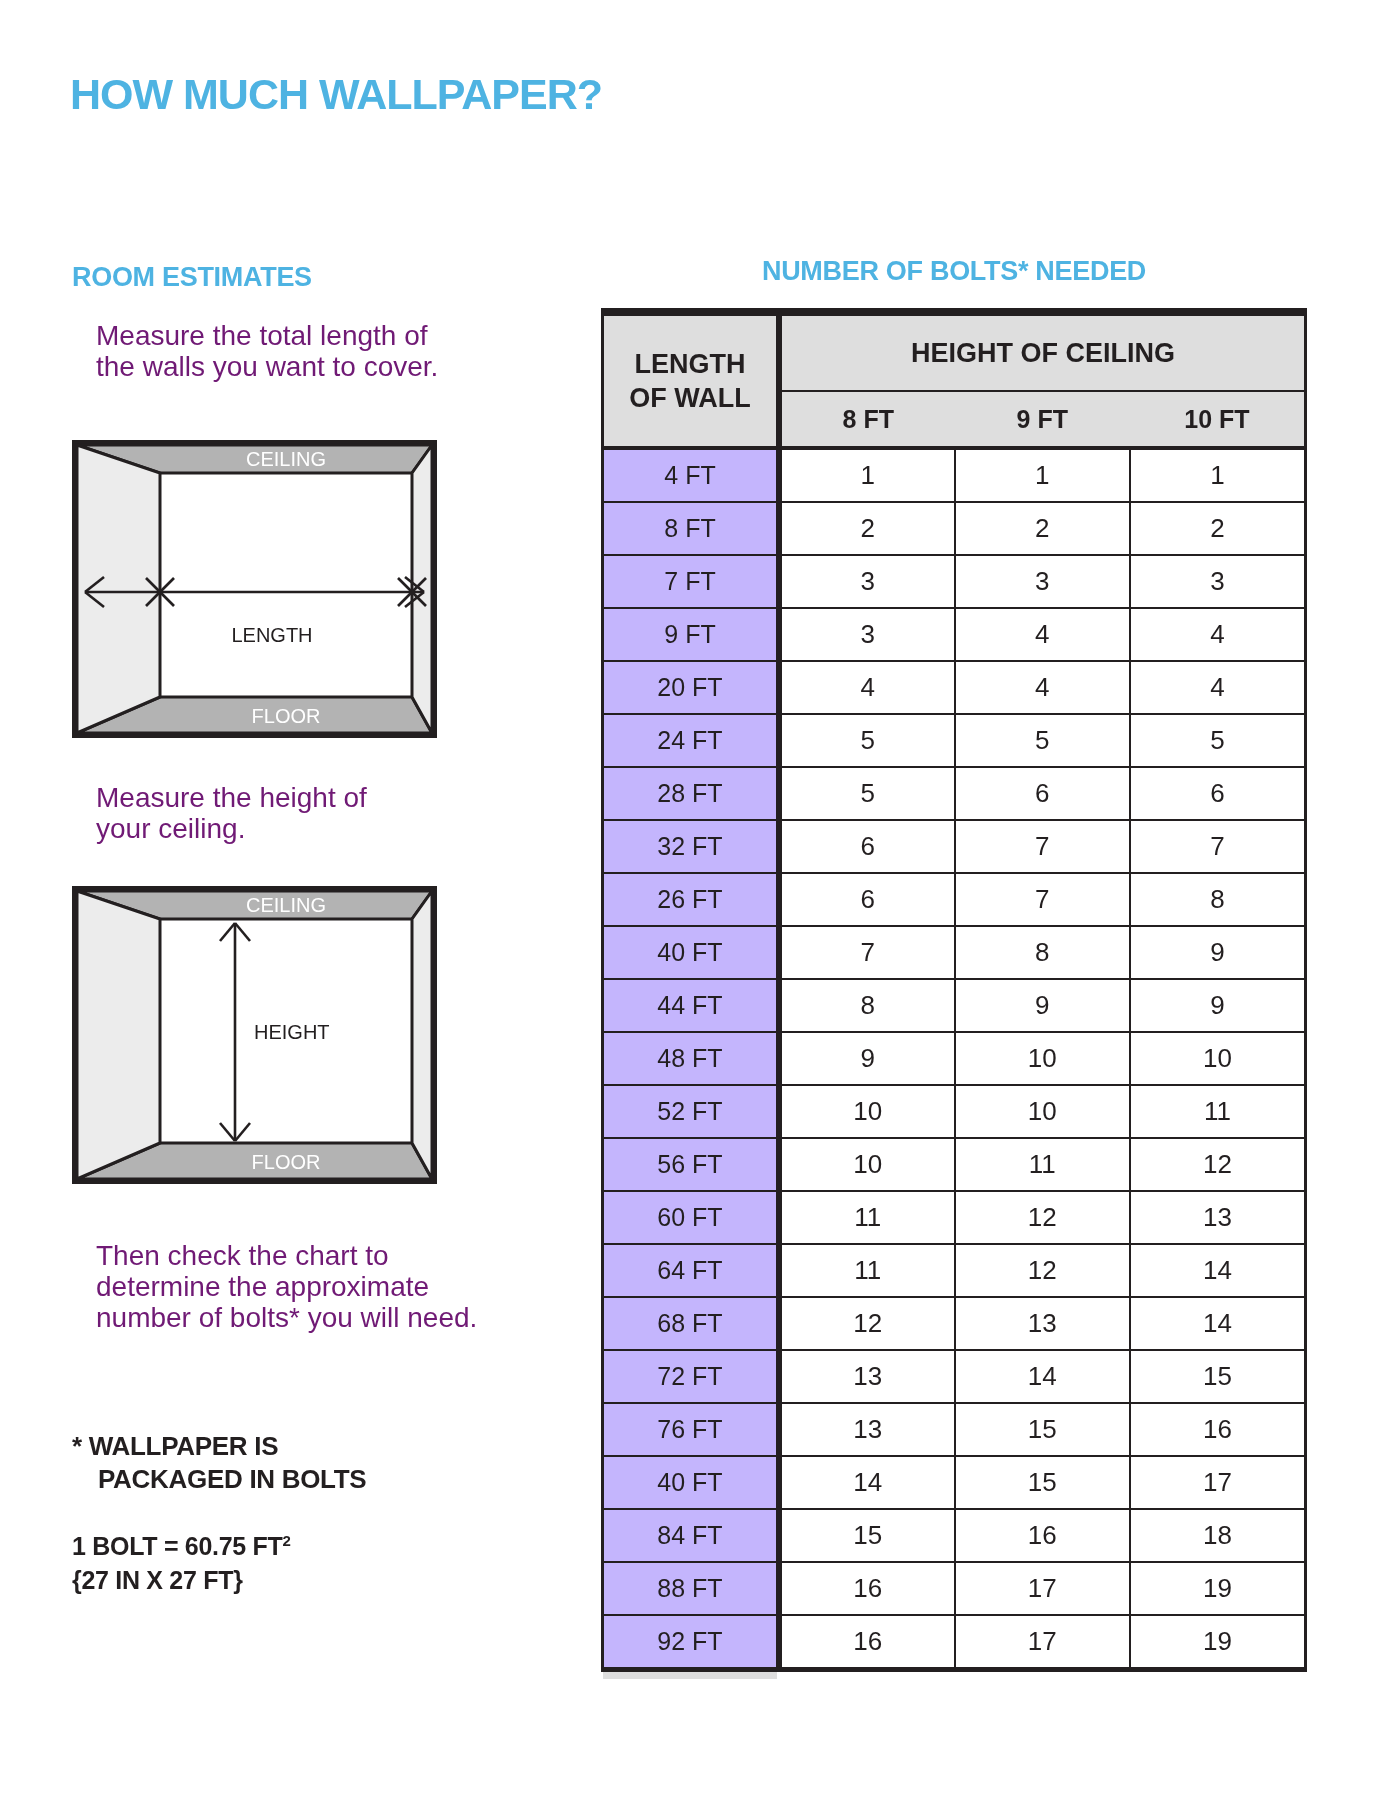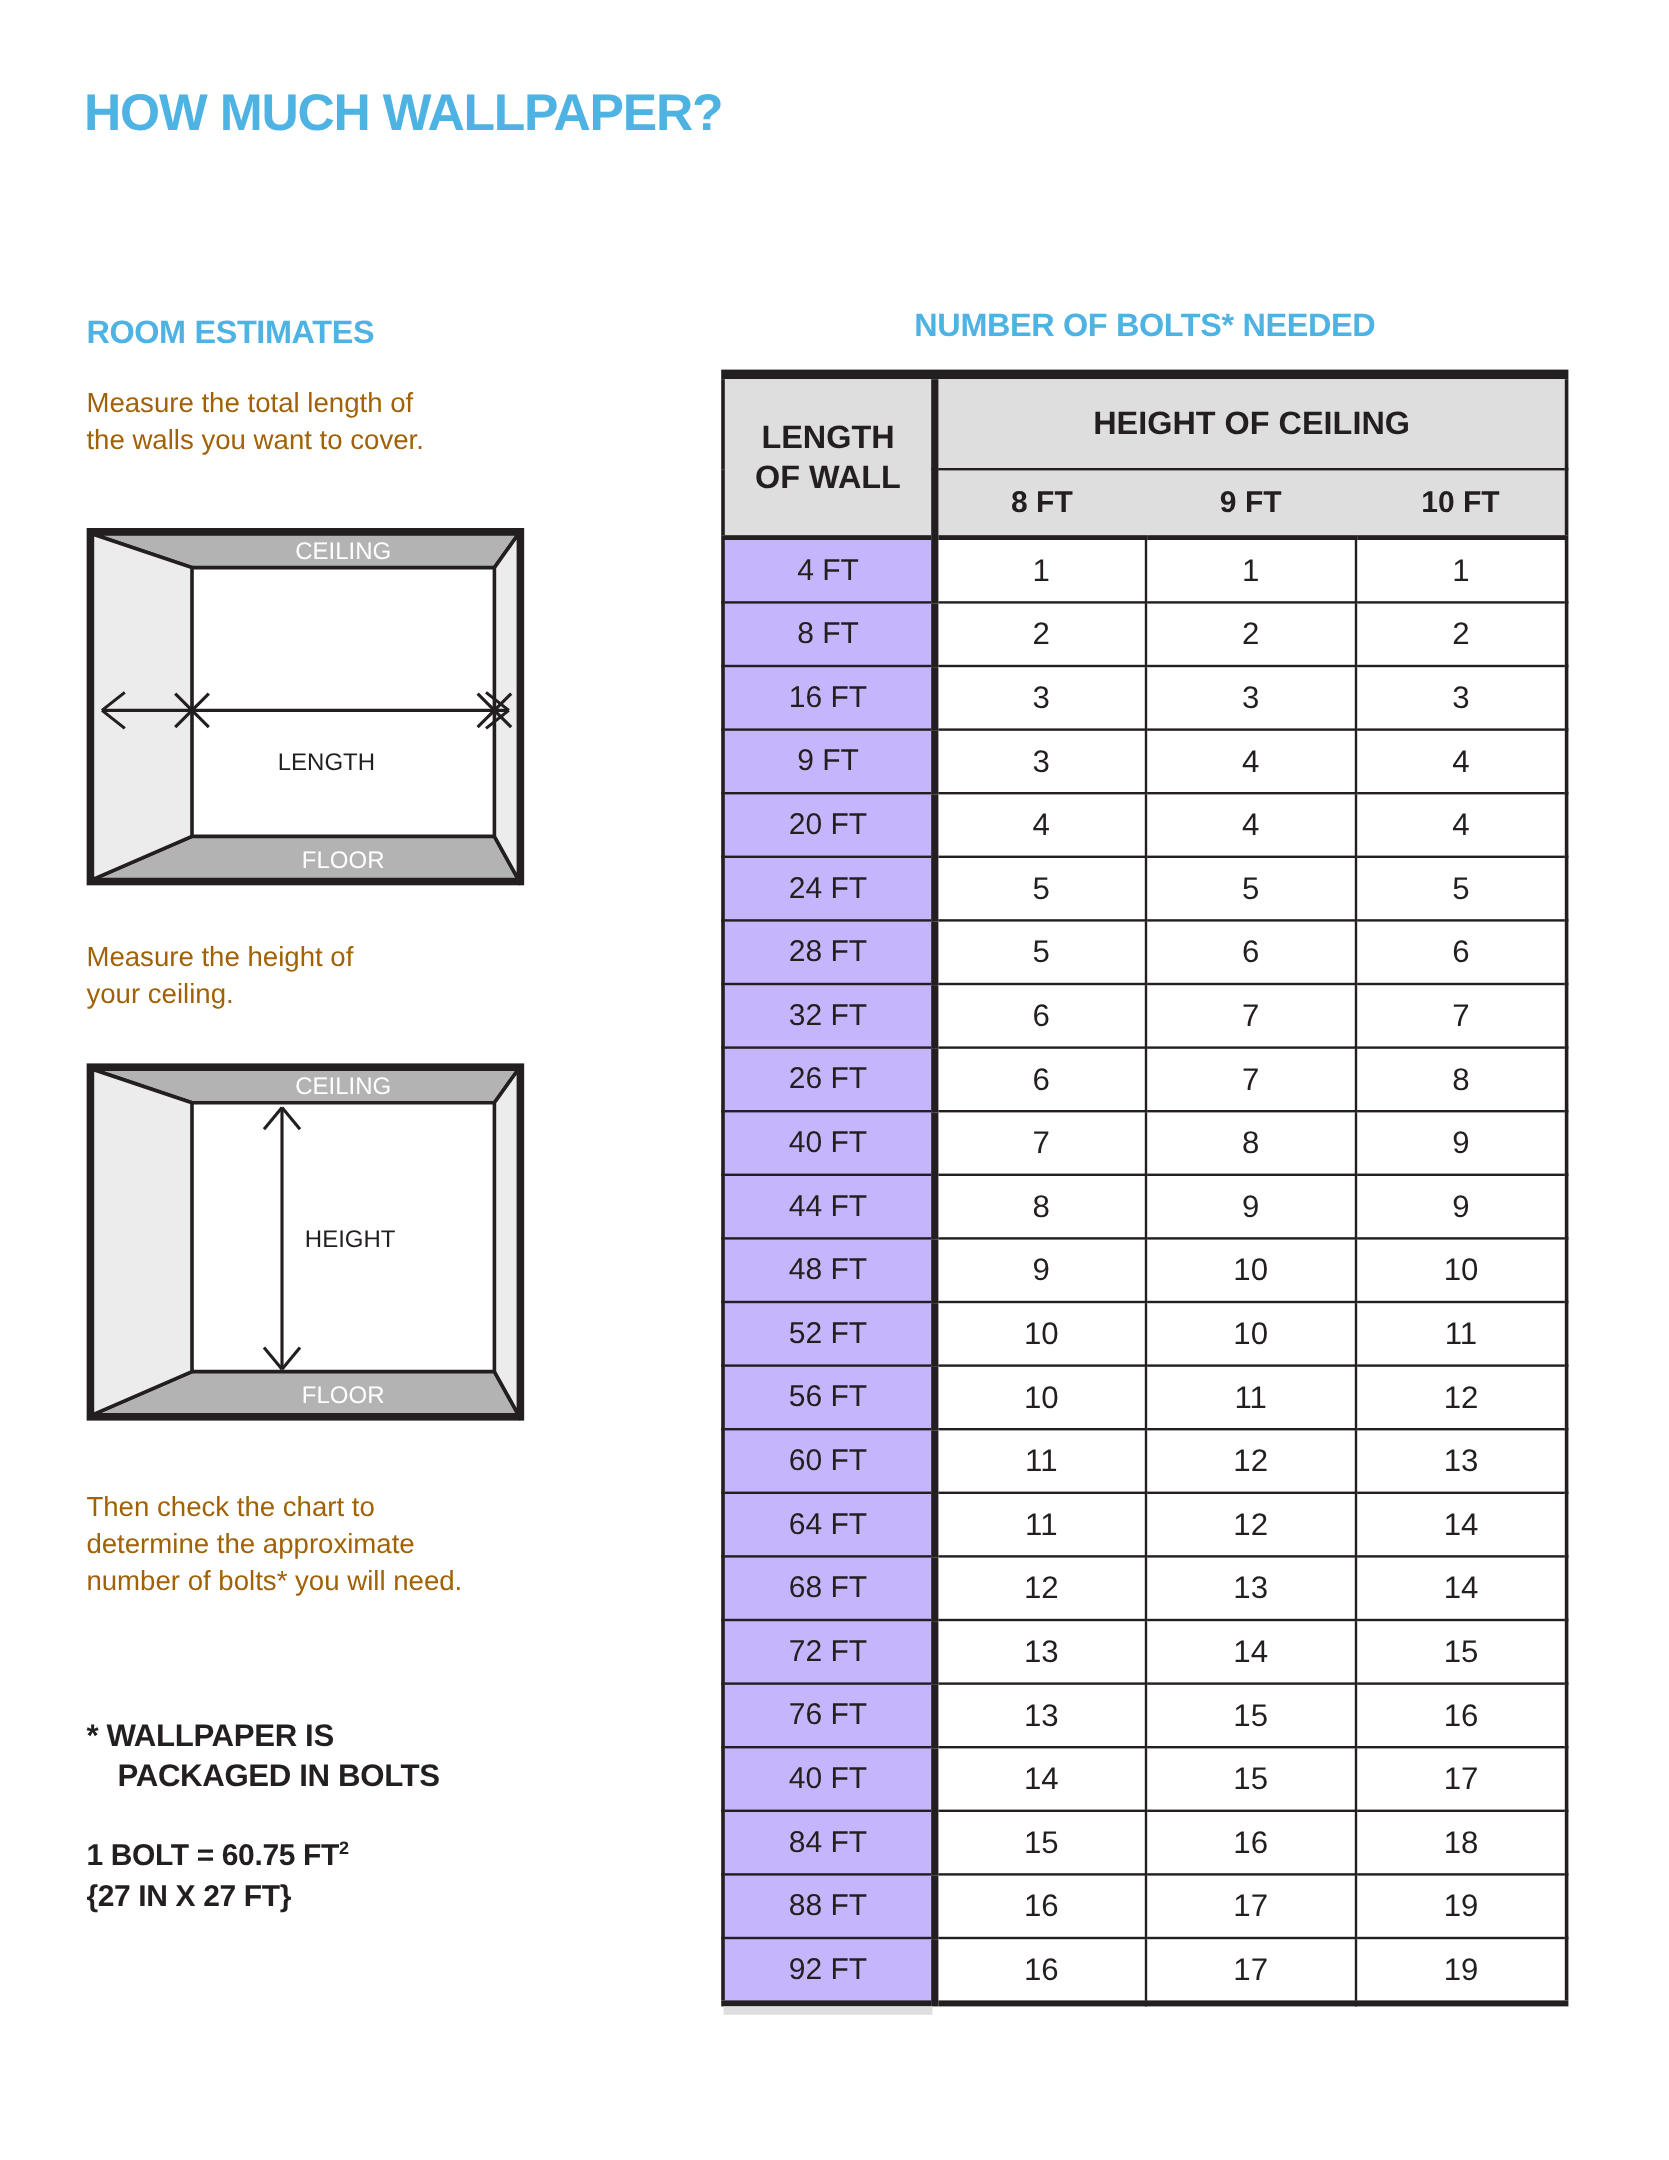--- a/index.html
+++ b/index.html
@@ -10,21 +10,21 @@
   .abs{position:absolute;}
   
   .page-title{
     left:70px;top:70px;font-size:43px;font-weight:bold;color:#4eb3e2;
     letter-spacing:-1px;white-space:nowrap;
   }
   .section-heading{
     font-size:27px;font-weight:bold;color:#4eb3e2;white-space:nowrap;letter-spacing:-0.3px;
   }
   .body-text{
-    font-size:23px;line-height:31px;white-space:pre-line;color:#a16207;
+    font-size:28px;line-height:31px;white-space:pre-line;color:#701a75;margin-left:24px;
   }
   .footnote{
     font-size:26px;font-weight:bold;line-height:33px;letter-spacing:-0.3px;
   }
   .footnote .indent{padding-left:26px;}
   .bolt-info{
     font-size:25px;font-weight:bold;line-height:34px;letter-spacing:-0.3px;
   }
   .bolt-info sup{font-size:15px;vertical-align:super;}
   
@@ -156,21 +156,21 @@
           <td class="val">1</td>
           <td class="val">1</td>
         </tr>
         <tr>
           <td class="rowlabel">8 FT</td>
           <td class="val">2</td>
           <td class="val">2</td>
           <td class="val">2</td>
         </tr>
         <tr>
-          <td class="rowlabel">16 FT</td>
+          <td class="rowlabel">7 FT</td>
           <td class="val">3</td>
           <td class="val">3</td>
           <td class="val">3</td>
         </tr>
         <tr>
           <td class="rowlabel">9 FT</td>
           <td class="val">3</td>
           <td class="val">4</td>
           <td class="val">4</td>
         </tr>

